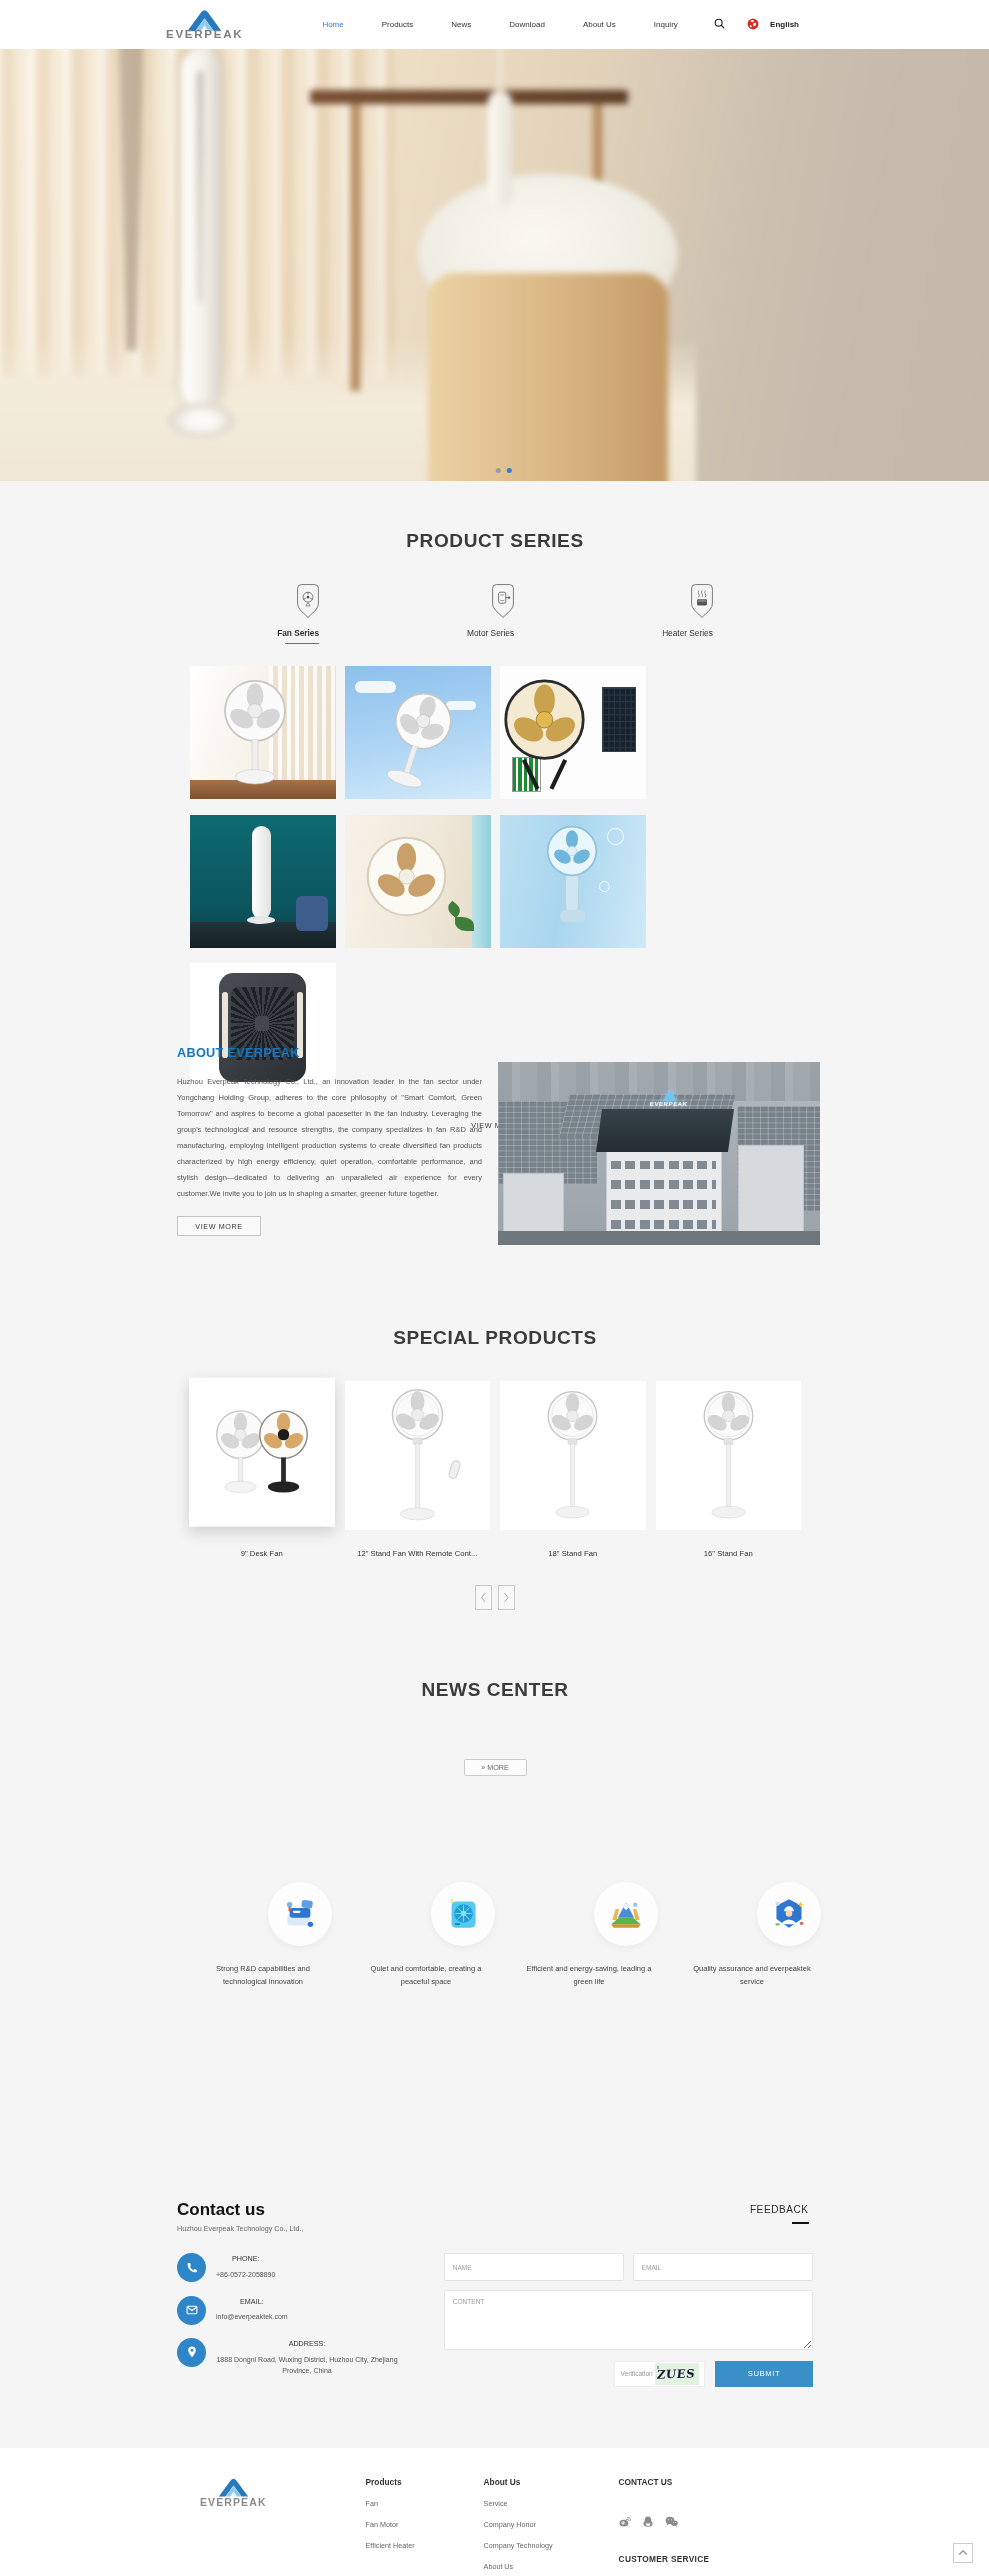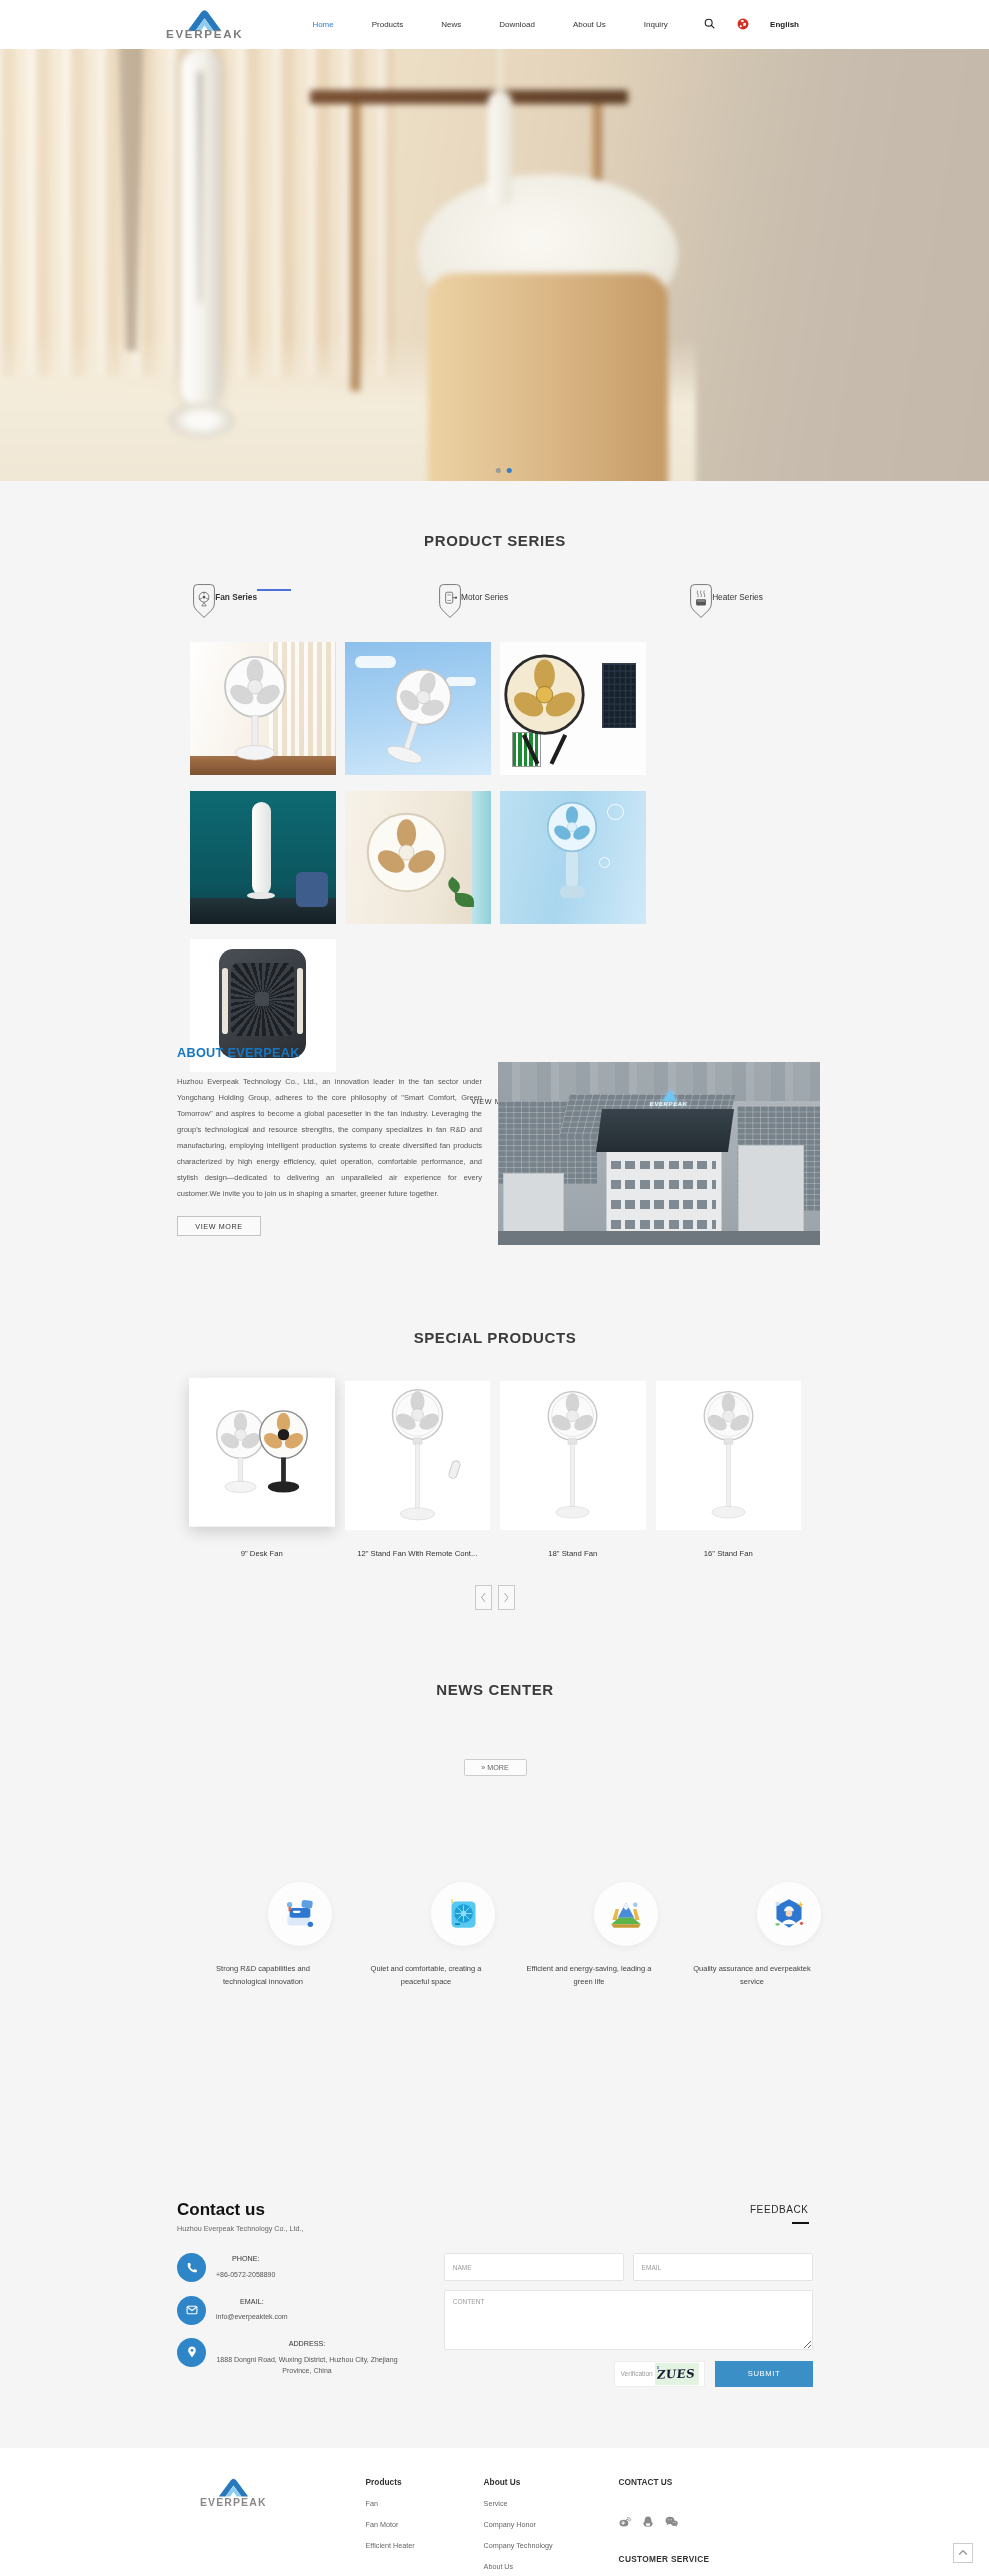--- a/index.html
+++ b/index.html
@@ -8,21 +8,21 @@
 
   
   header { height:49px; background:#fff; display:flex; align-items:center; position:relative; z-index:5; }
   .logo { display:flex; flex-direction:column; align-items:center; margin-left:166px; }
   .logo svg { display:block; }
   .logo-text { font-size:11.6px; font-weight:bold; color:#7d7d7d; letter-spacing:1.7px; margin-top:-4.4px; }
   nav { margin-left:auto; margin-right:33px; display:flex; align-items:center; gap:38px; }
   nav a { text-decoration:none; color:#333; font-size:8px; cursor:pointer; }
   nav a.active { color:#2e7fd0; }
   .search-btn { margin-left:3.3px; cursor:pointer; }
-  .lang { display:flex; align-items:center; gap:21px; margin-left:22px; margin-right:191px; cursor:pointer; }
+  .lang { display:flex; align-items:center; gap:11px; margin-left:22px; margin-right:191px; cursor:pointer; }
   .lang-label { font-size:8px; color:#222; font-weight:bold; }
 
   
   .hero { height:432px; position:relative; overflow:hidden; background:#d8cbb8; }
   .hero-art { position:absolute; inset:-8.3px; filter:blur(3.3px); }
   .h-bg { position:absolute; inset:0;
     background:linear-gradient(100deg,#f7eedc 0%,#f1e3cb 30%,#e3d3ba 55%,#cdc1b0 72%,#c6bbad 82%,#c3b8aa 100%); }
   .h-curtain { position:absolute; left:0; top:0; width:40%; height:75%;
     background:repeating-linear-gradient(90deg, rgba(255,255,255,.65) 0 8.8px, rgba(219,190,152,.5) 8.8px 23px, rgba(245,232,211,.55) 23px 35px); opacity:.65; }
   .h-floor { position:absolute; left:0; bottom:0; width:70%; height:34%;
@@ -40,28 +40,28 @@
     background:radial-gradient(ellipse at 45% 40%, #faf8f2 0%, #efece2 60%, #ddd6c6 100%); }
   .h-side-body { position:absolute; left:436px; top:232px; width:240px; height:265px; border-radius:26.5px;
     background:linear-gradient(90deg,#ecd2a4,#d9b583 55%,#c49a66); }
   .h-vase { position:absolute; left:496px; top:50px; width:24px; height:116px; border-radius:11px; background:linear-gradient(90deg,#fbfaf5,#e8e4d8); }
   .h-stick { position:absolute; left:506px; top:-5.5px; width:4.4px; height:77px; background:#efeadb; }
   .hero-dots { position:absolute; bottom:7.7px; left:50%; transform:translateX(5%); display:flex; gap:5.5px; z-index:3; }
   .dot { width:5px; height:5px; border-radius:50%; background:#9a9a9a; cursor:pointer; }
   .dot.active { background:#2e7fd0; }
 
   
-  .sec-title { text-align:center; font-size:15px; font-weight:bold; color:#3b3b3b; letter-spacing:0.6px; line-height:22px; }
+  .sec-title { text-align:center; font-size:19px; font-weight:bold; color:#3b3b3b; letter-spacing:0.6px; line-height:22px; }
   .btn-outline { display:block; width:88px; height:21px; line-height:20px; text-align:center; border:0.6px solid #c3c3c3;
     background:#fafafa; color:#333; font-size:7.2px; letter-spacing:0.6px; cursor:pointer; }
 
   
   .series { height:520px; padding-top:49px; background:#f5f5f5; }
   .cat-row { display:flex; justify-content:center; gap:148px; margin-top:32px; }
-  .cat { display:flex; flex-direction:row; align-items:flex-start; cursor:pointer; }
+  .cat { display:flex; flex-direction:column; align-items:flex-end; cursor:pointer; }
   .cat-label { margin-top:7.7px; font-size:8.3px; color:#333; }
   .cat.active .cat-label { font-weight:bold; }
   .cat-underline { width:34px; height:1.7px; background:#4a72d9; margin-top:5px; visibility:hidden; }
   .cat.active .cat-underline { visibility:visible; }
   .grid { width:610px; margin:22px auto 0; display:flex; flex-wrap:wrap; gap:15.5px 8.8px; }
   .t { width:146px; height:133px; position:relative; overflow:hidden; background:#fff; cursor:pointer; }
   .t svg.fan { position:absolute; }
   
   .t1 { background:linear-gradient(105deg,#ffffff 0%,#f6efe4 55%,#e4d5c0 100%); }
   .t1 .curt { position:absolute; right:0; top:0; width:46%; height:100%; background:repeating-linear-gradient(90deg,#fff 0 3.9px,#ecdfc9 3.9px 8.8px); opacity:.8; }

